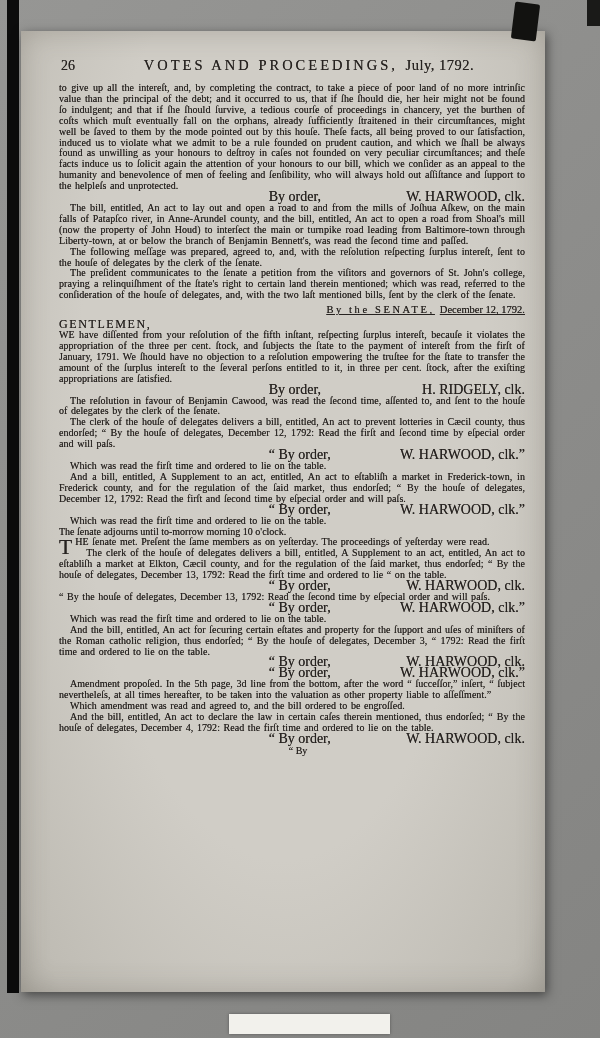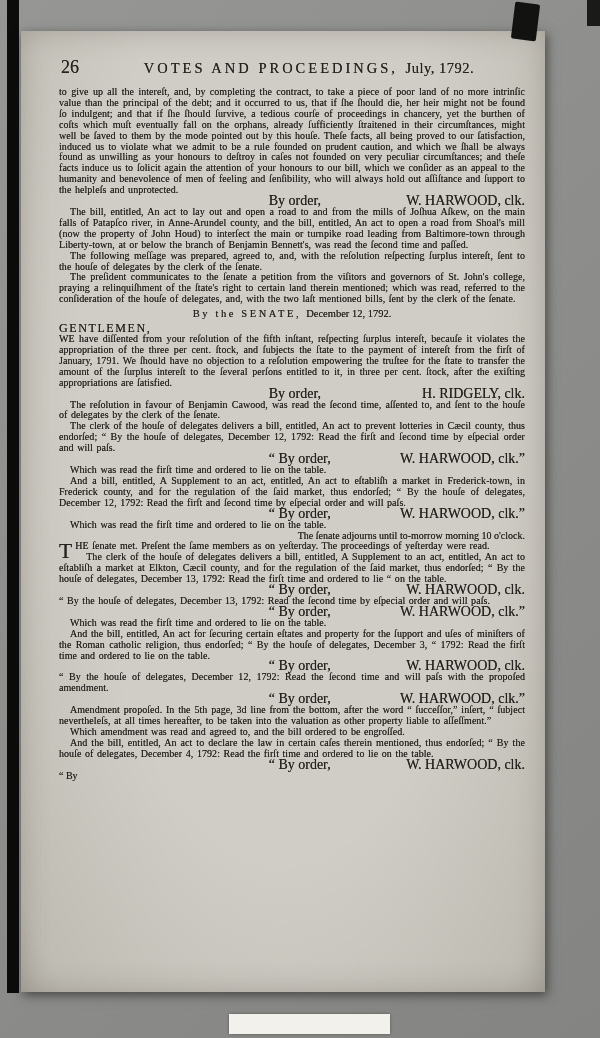--- a/index.html
+++ b/index.html
@@ -16,41 +16,41 @@
   .bottom-strip { position:absolute; left:229px; top:1014px; width:161px; height:20px; background:#f2f1ec; box-shadow:0 0 3px rgba(0,0,0,.35); }
   .page {
     position:absolute; left:21px; top:31px; width:524px; height:961px;
     background:radial-gradient(ellipse at 50% 38%, #d0cdc6 55%, #bfbcb4 92%, #b2afa7 100%);
     box-shadow:2px 3px 10px rgba(0,0,0,.5), inset 0 0 28px rgba(90,84,72,.30);
     padding:26px 20px 0 38px;
     color:#262220; overflow:hidden;
     text-shadow:0 0 .4px rgba(38,33,28,.75);
   }
   .header { display:flex; align-items:baseline; margin-bottom:9px; }
-  .pagenum { width:58px; font-size:18px; padding-left:2px; }
+  .pagenum { width:58px; font-size:14px; padding-left:2px; }
   .title { flex:1; text-align:center; font-size:14.5px; white-space:nowrap; }
   .title .caps { letter-spacing:3px; }
   .title .rest { letter-spacing:.5px; margin-left:4px; }
   .hspacer { width:24px; }
   .para { font-size:10px; line-height:10.9px; text-align:justify; text-indent:11px; word-spacing:1px; letter-spacing:.05px; }
   .para.noindent { text-indent:0; }
   .byorder { font-size:14px; line-height:10.9px; display:flex; }
   .byorder .by { margin-left:45%; }
   .byorder .name { margin-left:auto; }
-  .centerline { font-size:10px; line-height:11px; text-align:right; }
+  .centerline { font-size:10px; line-height:11px; text-align:left; }
   .salutation { font-size:12px; line-height:12px; letter-spacing:1.6px; }
-  .heading { text-align:center; }
+  .heading { text-align:right;text-decoration:underline; }
   .heading.senate { font-size:10.5px; line-height:14px; margin:2px 0 1px; }
   .heading.senate .caps { letter-spacing:2.6px; }
   .heading.senate .rest { margin-left:5px; }
   .heading.thursday { font-size:13.5px; line-height:19px; margin:5px 0 3px; }
   .heading.thursday .caps { letter-spacing:5px; }
   .heading.thursday .rest { font-size:11.5px; letter-spacing:.6px; margin-left:6px; }
   .dropcap-para .dropcap { float:left; font-size:21.5px; line-height:18.5px; padding:1px 3px 0 0; }
-  .catchword { font-size:10px; line-height:11px; text-align:left; margin-right:-12px; }
+  .catchword { font-size:10px; line-height:11px; text-align:center; margin-right:-12px; }
 </style>
 </head>
 <body>
 
 <div class="scan-edge-left"></div>
 <div class="mark-top-right"></div>
 <div class="mark-corner"></div>
 
 <div class="page">
   <div class="header">
@@ -101,21 +101,20 @@
       <div class="byorder">
         <span class="by">“ By order,</span>
         <span class="name">W. HARWOOD, clk.”</span>
       </div>
       <p class="para">Which was read the firſt time and ordered to lie on the table.</p>
       <p class="para">And the bill, entitled, An act for ſecuring certain eſtates and property for the ſupport and uſes of miniſters of the Roman catholic religion, thus endorſed; “ By the houſe of delegates, December 3, “ 1792: Read the firſt time and ordered to lie on the table.</p>
       <div class="byorder">
         <span class="by">“ By order,</span>
         <span class="name">W. HARWOOD, clk.</span>
       </div>
-      <p class="para noindent">“ By the houſe of delegates, December 12, 1792: Read the ſecond time and will paſs with the propoſed amendment.</p>
       <div class="byorder">
         <span class="by">“ By order,</span>
         <span class="name">W. HARWOOD, clk.”</span>
       </div>
       <p class="para">Amendment propoſed.  In the 5th page, 3d line from the bottom, after the word “ ſucceſſor,” inſert, “ ſubject nevertheleſs, at all times hereafter, to be taken into the valuation as other property liable to aſſeſſment.”</p>
       <p class="para">Which amendment was read and agreed to, and the bill ordered to be engroſſed.</p>
       <p class="para">And the bill, entitled, An act to declare the law in certain caſes therein mentioned, thus endorſed; “ By the houſe of delegates, December 4, 1792: Read the firſt time and ordered to lie on the table.</p>
       <div class="byorder">
         <span class="by">“ By order,</span>
         <span class="name">W. HARWOOD, clk.</span>

